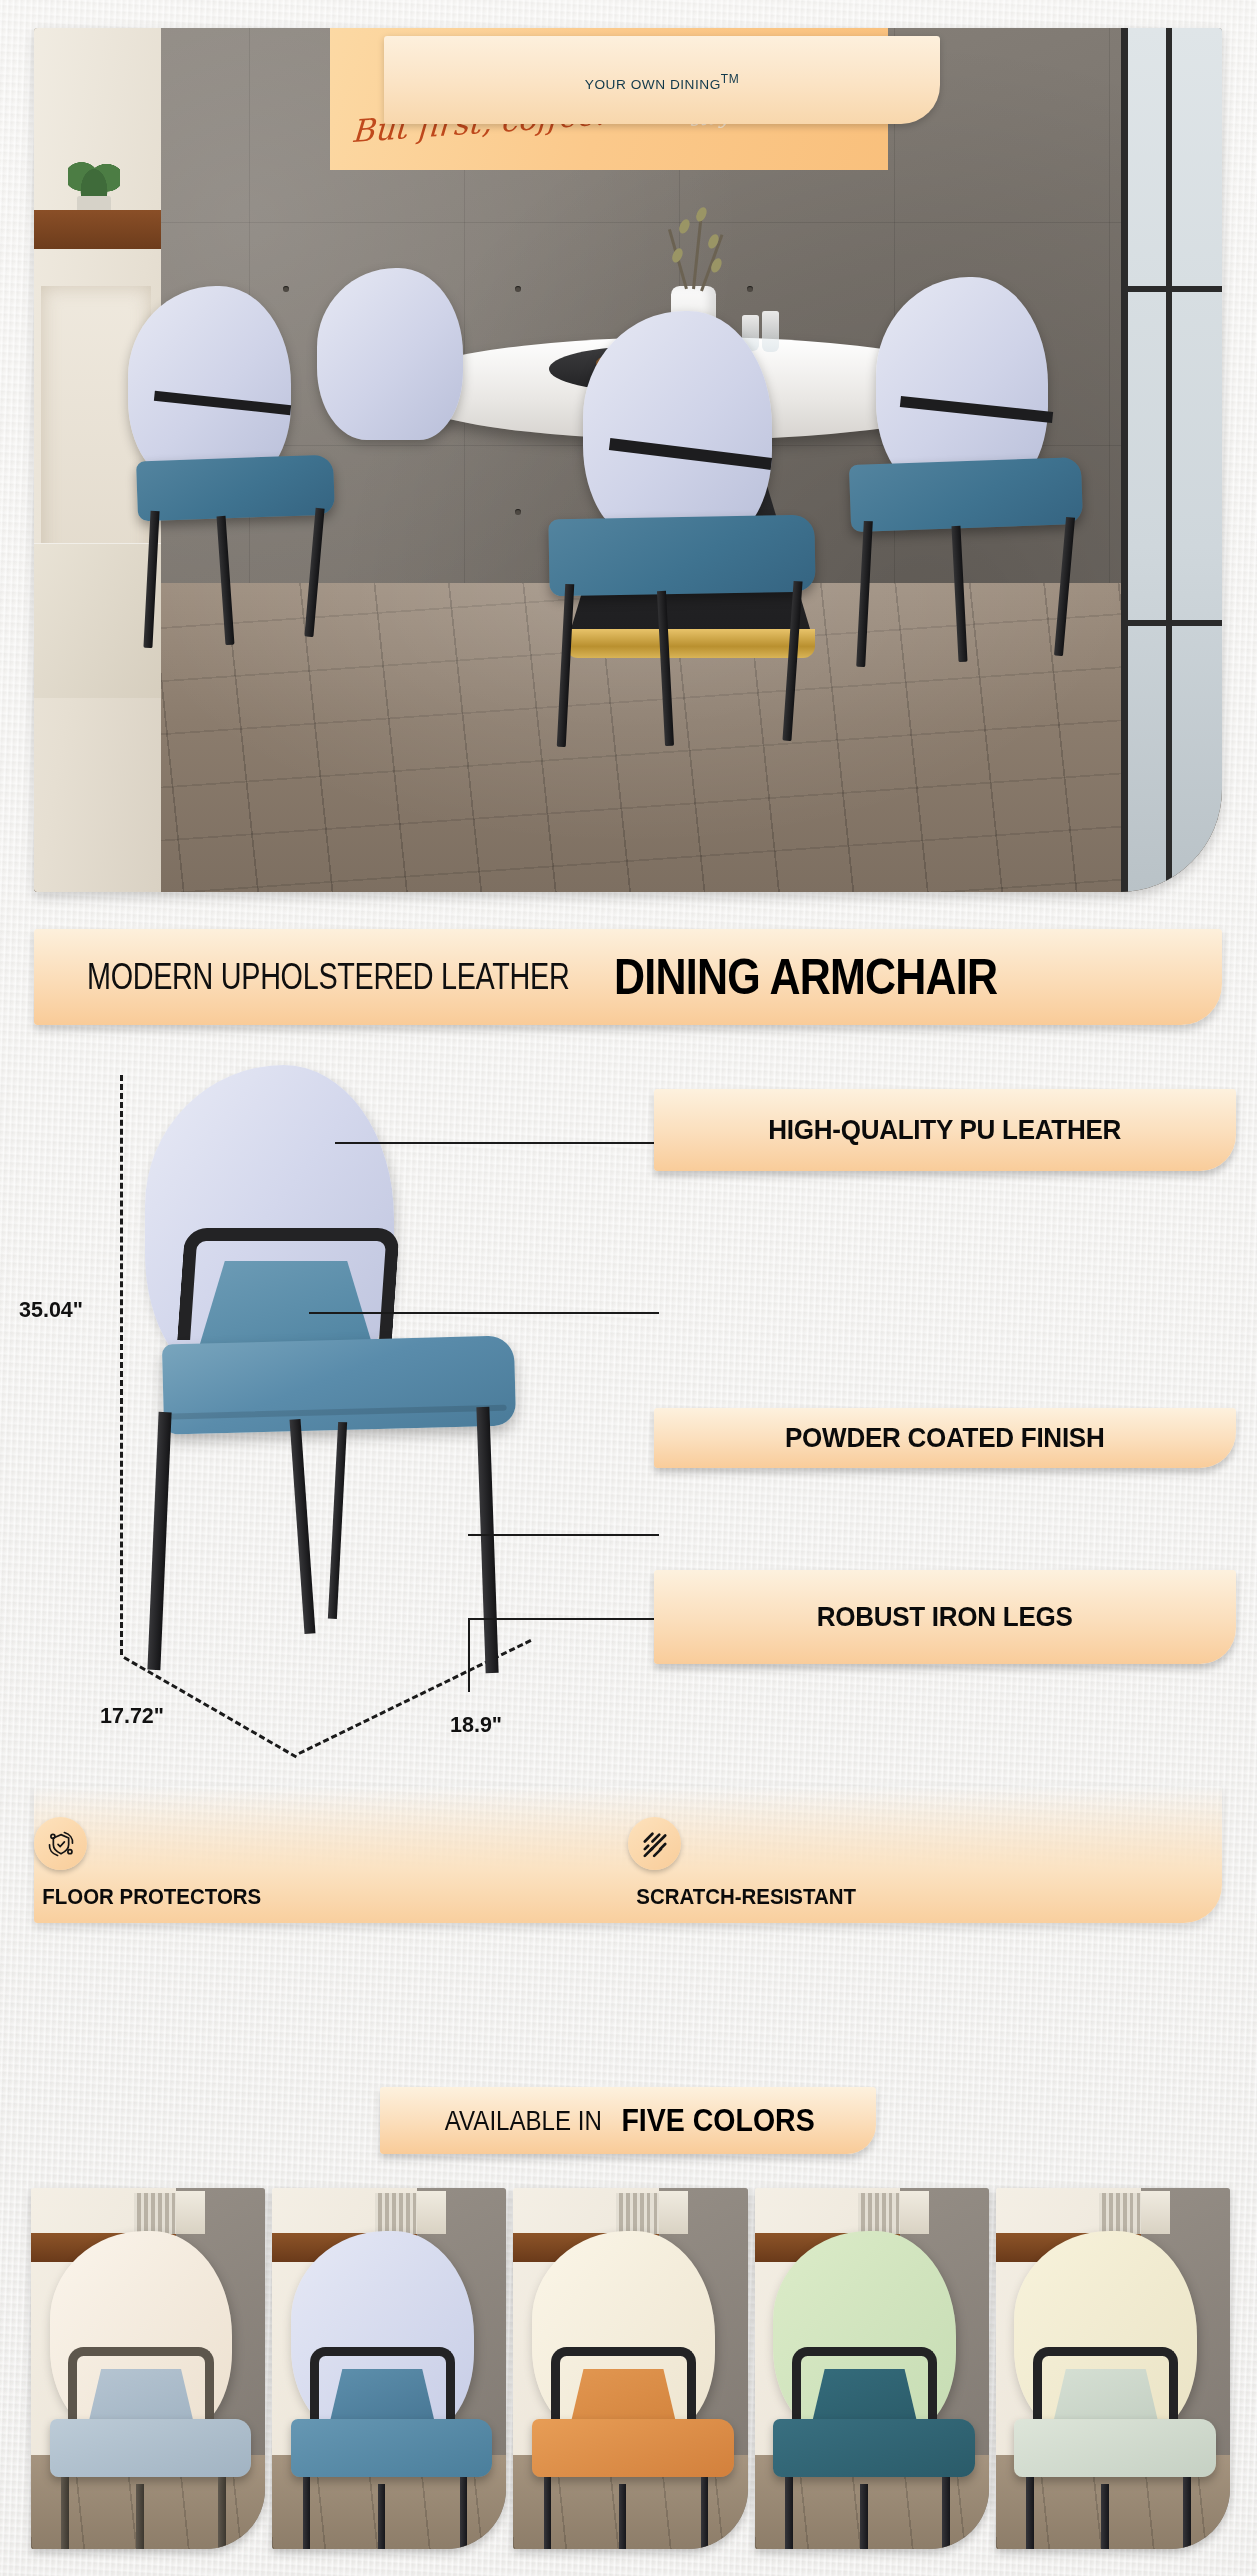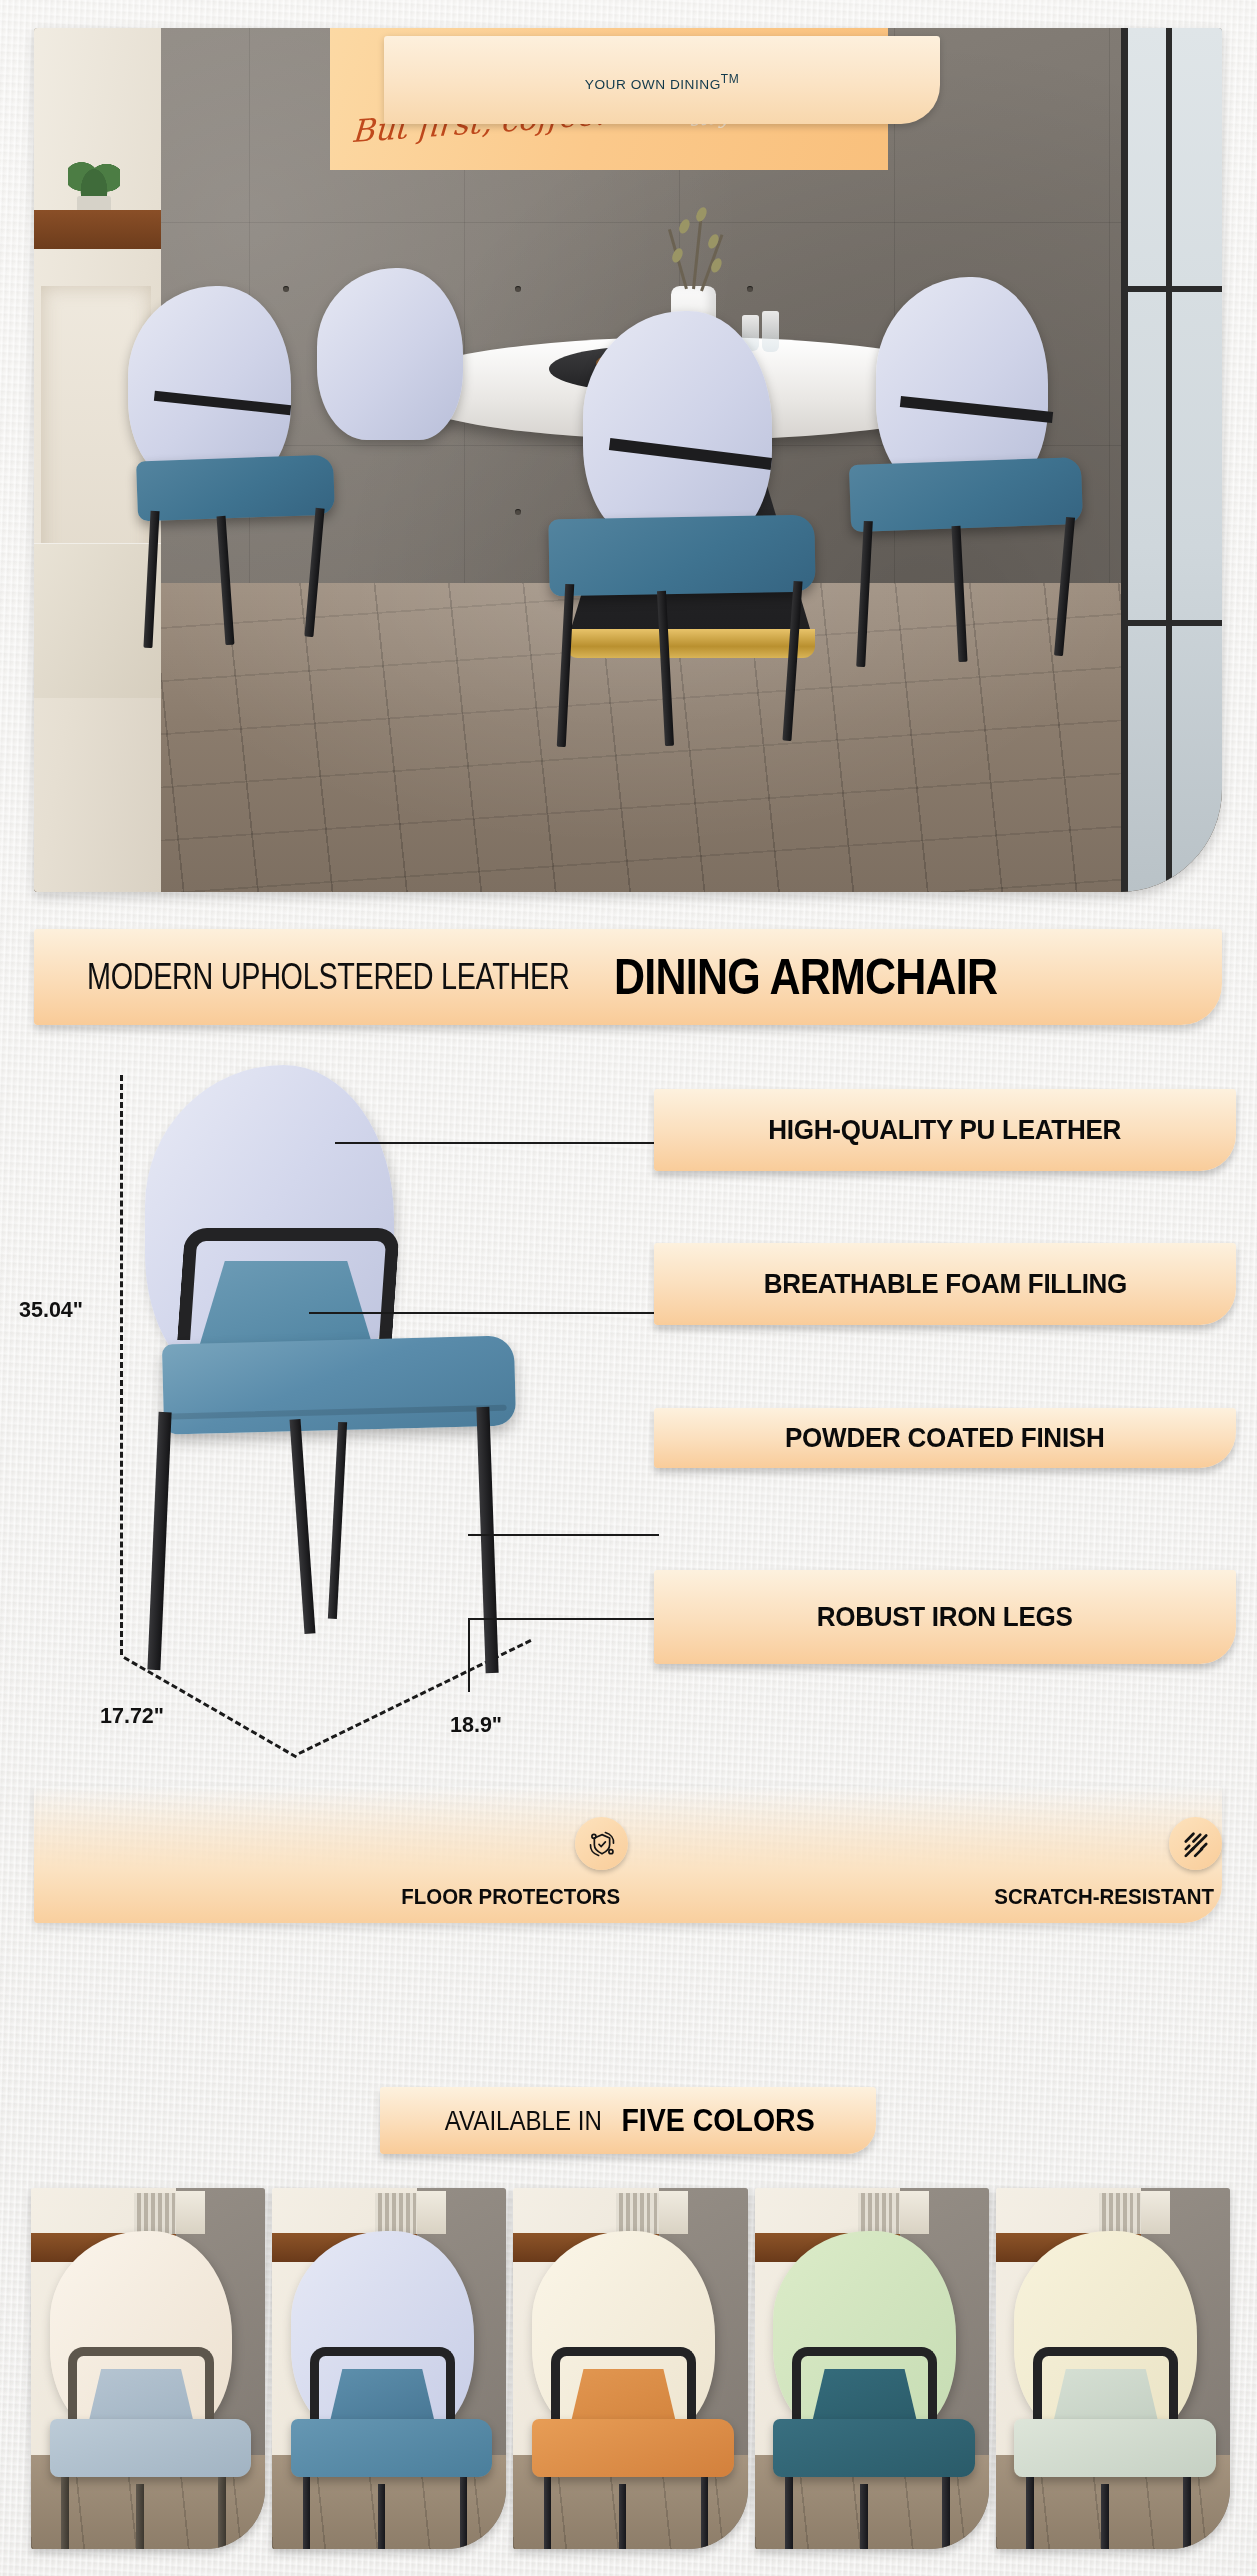--- a/index.html
+++ b/index.html
@@ -319,21 +319,21 @@
     background: linear-gradient(180deg, rgba(253,244,232,0) 0%, #fbe2c1 62%, #f9cf9e 100%);
     border-radius: 3.4px 3.4px 38px 3.4px;
     box-shadow: 0 4.3px 8.6px rgba(0,0,0,.12);
     display:flex; align-items:flex-end;
   }
   .badge-row {
     position:absolute; left:34px; top:1795px; width:1188px; height:137px;
     display:flex; align-items:center;
   }
   .badge {
-    flex:1; display:flex; flex-direction:column; align-items:flex-end; gap:13.7px;
+    flex:1; display:flex; flex-direction:column; align-items:flex-start; gap:13.7px;
   }
   .badge-circle {
     width:53px; height:53px; border-radius:50%;
     background: linear-gradient(145deg, #fde2bd, #f9cd9a);
     box-shadow: 0 2.6px 5.2px rgba(0,0,0,.22);
     display:flex; align-items:center; justify-content:center;
   }
   .badge-label {
     font-size: 22px; font-weight:700; color:#0b0b0b;
     transform: scaleX(.93); white-space:nowrap;
@@ -547,23 +547,20 @@
   </div>
 
   <div class="lead" style="left:335px;top:1142px;width:325px"></div>
   <div class="lead" style="left:309px;top:1312px;width:350px"></div>
   <div class="lead" style="left:468px;top:1534px;width:191px"></div>
   <div class="lead" style="left:468px;top:1618px;width:191px"></div>
   <div class="lead" style="left:468px;top:1618px;width:1.7px;height:74px;background:#1a1a1a"></div>
 
   <div class="pill" style="left:654px;top:1089px;width:582px;height:82px">
     <span>HIGH-QUALITY PU LEATHER</span>
-  </div>
-  <div class="pill" style="left:654px;top:1243px;width:582px;height:82px">
-    <span>BREATHABLE FOAM FILLING</span>
   </div>
   <div class="pill" style="left:654px;top:1408px;width:582px;height:60px">
     <span>POWDER COATED FINISH</span>
   </div>
   <div class="pill" style="left:654px;top:1570px;width:582px;height:94px">
     <span>ROBUST IRON LEGS</span>
   </div>
 
   <div class="badge-strip"></div>
   <div class="badge-row">

